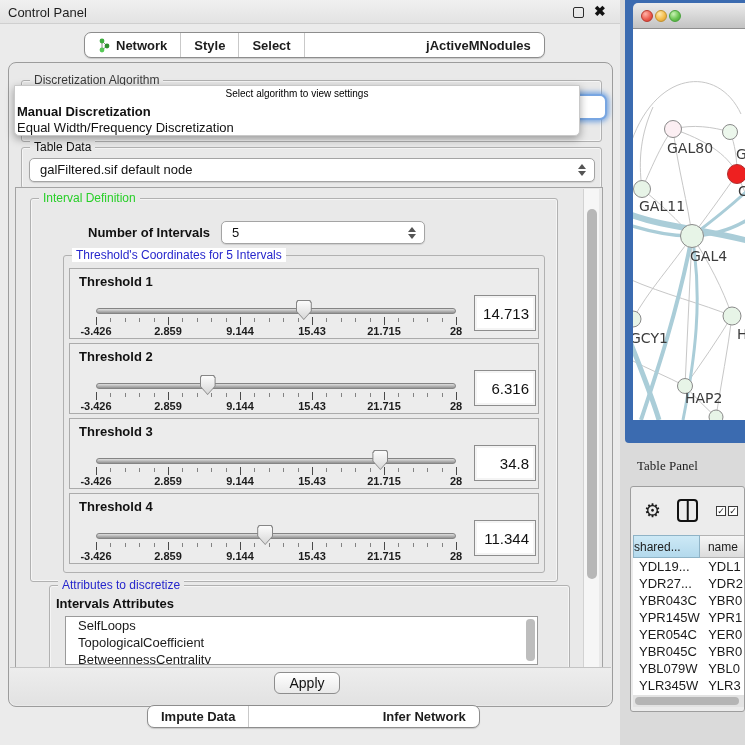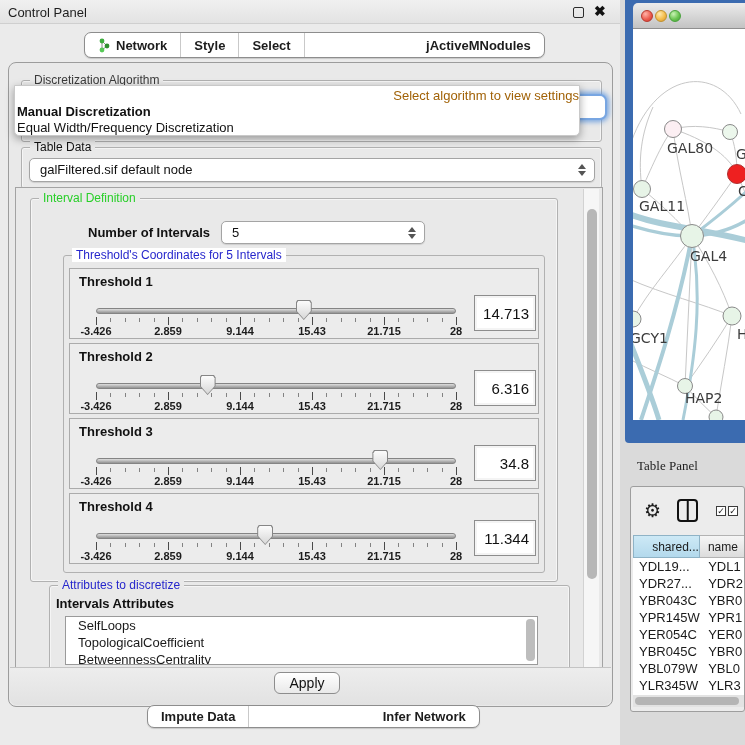--- a/index.html
+++ b/index.html
@@ -30,21 +30,21 @@
   
   .tgroup { position:absolute; border:1px solid #b1b1b1; border-radius:3px; box-shadow:inset 0 0 0 1px rgba(255,255,255,.55); }
   .tgroup-title { position:absolute; top:-8px; left:8px; background:#e9e9e9; padding:0 4px; font-size:12px; color:#3a3a3a; white-space:nowrap; }
   .tgroup-title.green { color:#28cf28; }
   .tgroup-title.blue { color:#2626cc; }
 
   .disc-algo { left:12px; top:17px; width:581px; height:62px; }
   .algo-combo-sliver { position:absolute; left:370px; top:31px; width:228px; height:26px; background:#fff; border:2px solid #78a6e2; border-radius:7px; box-shadow:0 0 5px 2px rgba(84,144,221,.75); z-index:4; }
 
   .popup { position:absolute; left:5px; top:22px; width:566px; height:51px; background:#ffffff; border:1px solid #c9c9c9; border-radius:0 0 5px 5px; box-shadow:0 3px 8px rgba(0,0,0,.35); z-index:10; }
-  .popup-hint { position:absolute; left:0; top:2px; width:100%; text-align:right; font-size:13px; color:#a16207; }
+  .popup-hint { position:absolute; left:0; top:2px; width:100%; text-align:center; font-size:10px; color:#000000; }
   .popup-item { position:absolute; left:2px; font-size:13px; color:#111; white-space:nowrap; }
   .popup-item.b { font-weight:bold; top:18px; }
   .popup-item.r { top:34px; }
 
   .table-data { left:12px; top:84px; width:581px; height:42px; }
   .table-data .tgroup-title { color:#111; }
 
   .combo { position:absolute; background:#ffffff; border:1px solid #a4a4a4; border-radius:5px; box-shadow:0 1px 1px rgba(0,0,0,.12); }
   .combo .cval { position:absolute; left:10px; top:3px; font-size:13px; color:#111; white-space:nowrap; }
   .spin { position:absolute; right:9px; top:50%; transform:translateY(-50%); width:7px; height:12px; }
@@ -95,21 +95,21 @@
 
   .tp-label { position:absolute; left:17px; top:458px; font-size:13px; color:#1d1d1d;font-family:Liberation Serif, serif; }
   .table-panel { position:absolute; left:10px; top:486px; width:115px; height:226px; background:#ececec; border:1px solid #9e9e9e; border-radius:3px; overflow:hidden; }
   .tp-toolbar { position:absolute; left:0; top:0; width:100%; height:48px; }
   .gear-icon { position:absolute; left:13px; top:14px; font-size:19px; color:#1c1c1c; line-height:1; }
   .cols-icon { position:absolute; left:46px; top:12px; width:21px; height:23px; border:2.5px solid #111; border-radius:4px; }
   .cols-icon:before { content:""; position:absolute; left:50%; top:0; bottom:0; width:2.5px; background:#111; transform:translateX(-50%); }
   .checkpair { position:absolute; left:85px; top:19px; display:flex; gap:2px; }
   .cp-box { width:10px; height:10px; border:1.5px solid #3c3c3c; background:#fff; font-size:9px; line-height:9px; color:#222; text-align:center; }
   .tp-header { position:absolute; left:2px; top:48px; width:120px; height:23px; display:flex; }
-  .tp-h1 { width:77px; background:linear-gradient(#cde9f6,#b3d9ec); border:1px solid #8fb3c6; font-size:12px; color:#1c1c1c; text-align:right; padding-top:4px; }
+  .tp-h1 { width:77px; background:linear-gradient(#cde9f6,#b3d9ec); border:1px solid #8fb3c6; font-size:12px; color:#1c1c1c; text-align:left; padding-top:4px; }
   .tp-h2 { width:60px; background:linear-gradient(#f6f6f6,#dcdcdc); border:1px solid #b3b3b3; border-left:none; font-size:12px; color:#1c1c1c; padding:4px 0 0 8px; }
   .tp-rows { position:absolute; left:2px; top:71px; width:120px; height:137px; background:#fff; overflow:hidden; }
   .tp-row { display:flex; height:17px; }
   .tp-c1 { width:77px; font-size:13px; color:#1a1a1a; padding:1px 0 0 6px; white-space:nowrap; }
   .tp-c2 { width:60px; font-size:13px; color:#1a1a1a; padding:1px 0 0 8px; white-space:nowrap; }
   .h-sb { position:absolute; left:2px; top:208px; width:113px; height:12px; background:#e3e3e3; }
   .h-sb-thumb { position:absolute; left:2px; top:2px; width:104px; height:8px; background:#b5b5b5; border-radius:4px; }
 </style>
 </head>
 <body>

